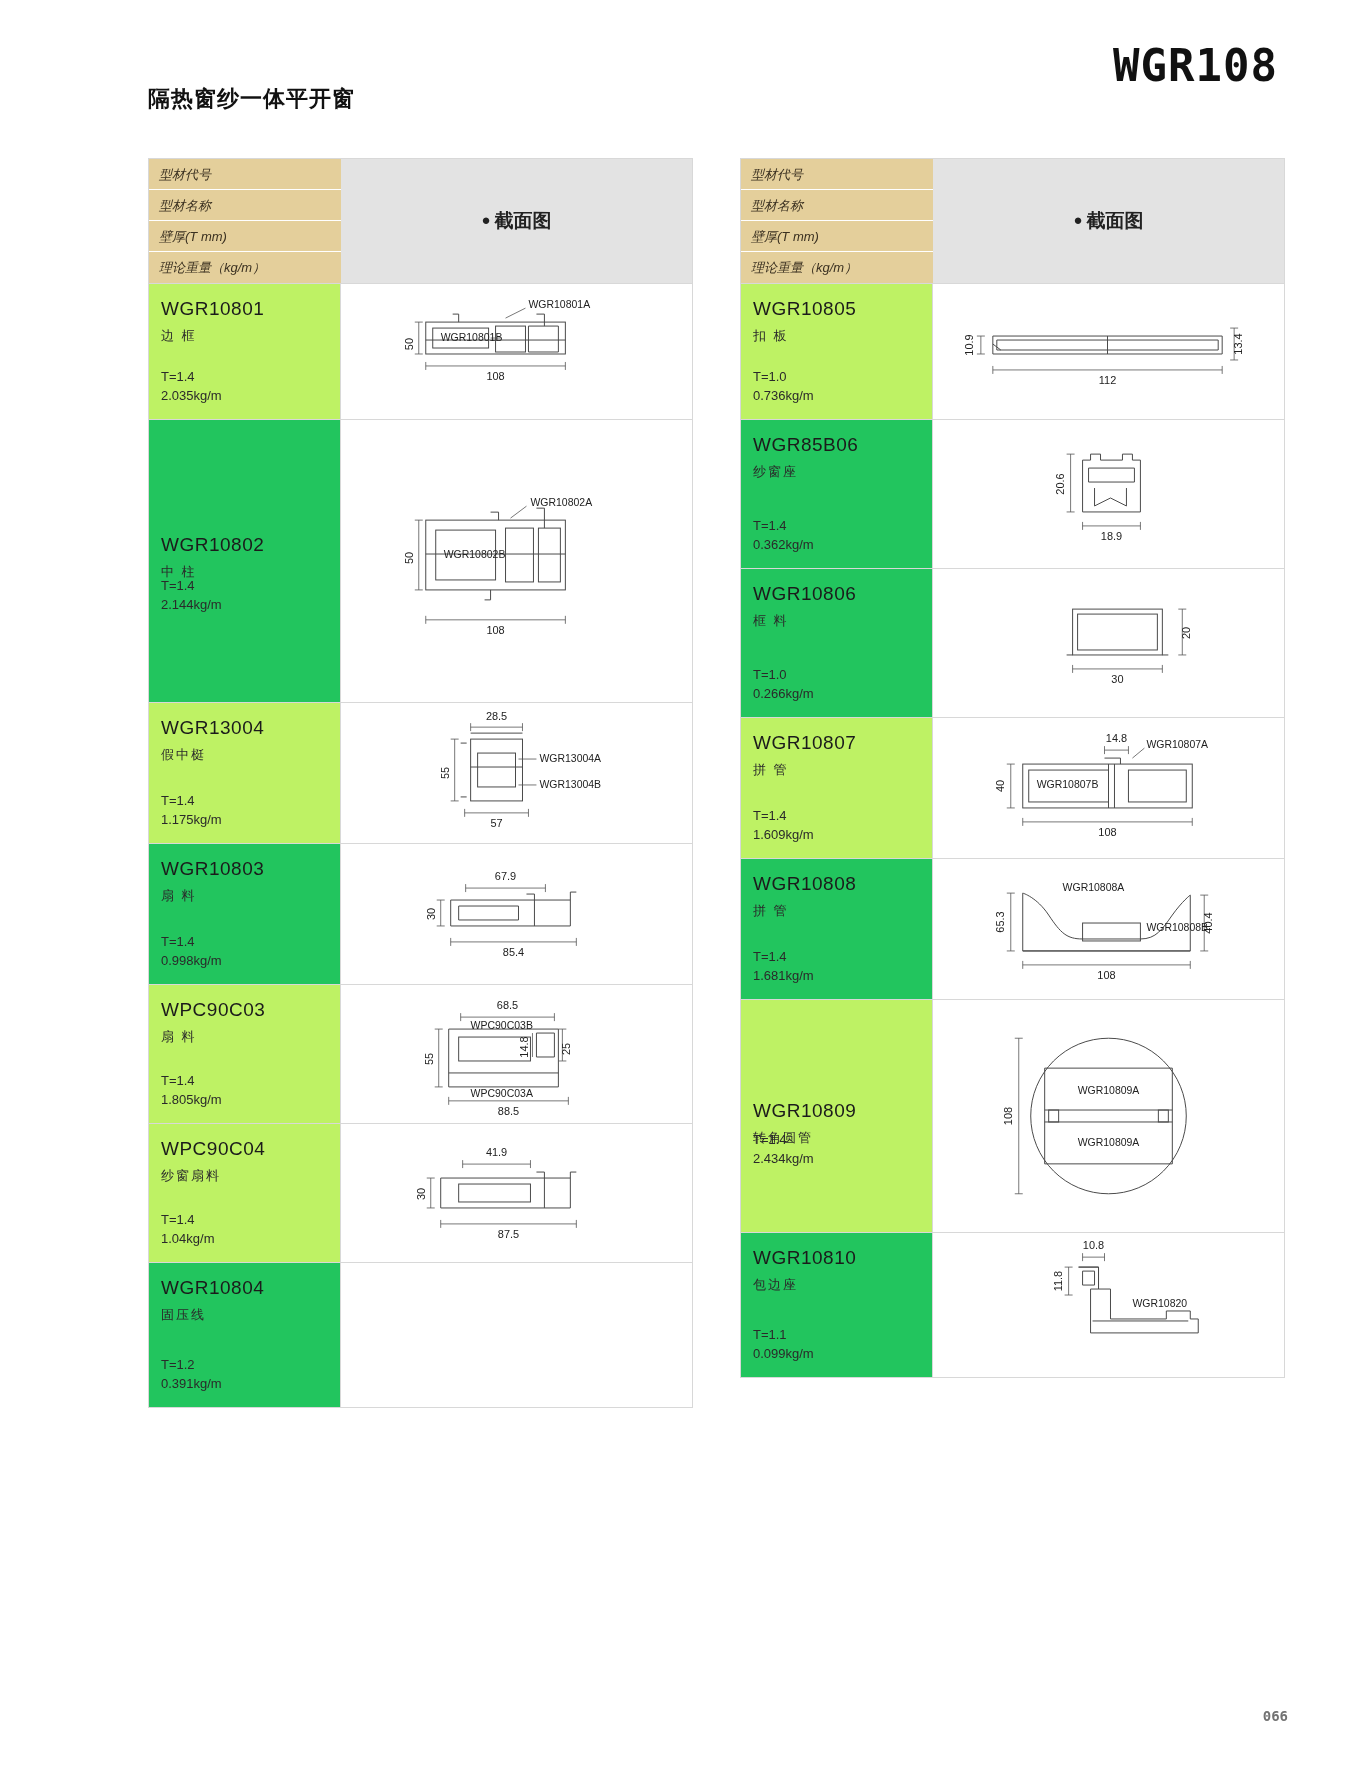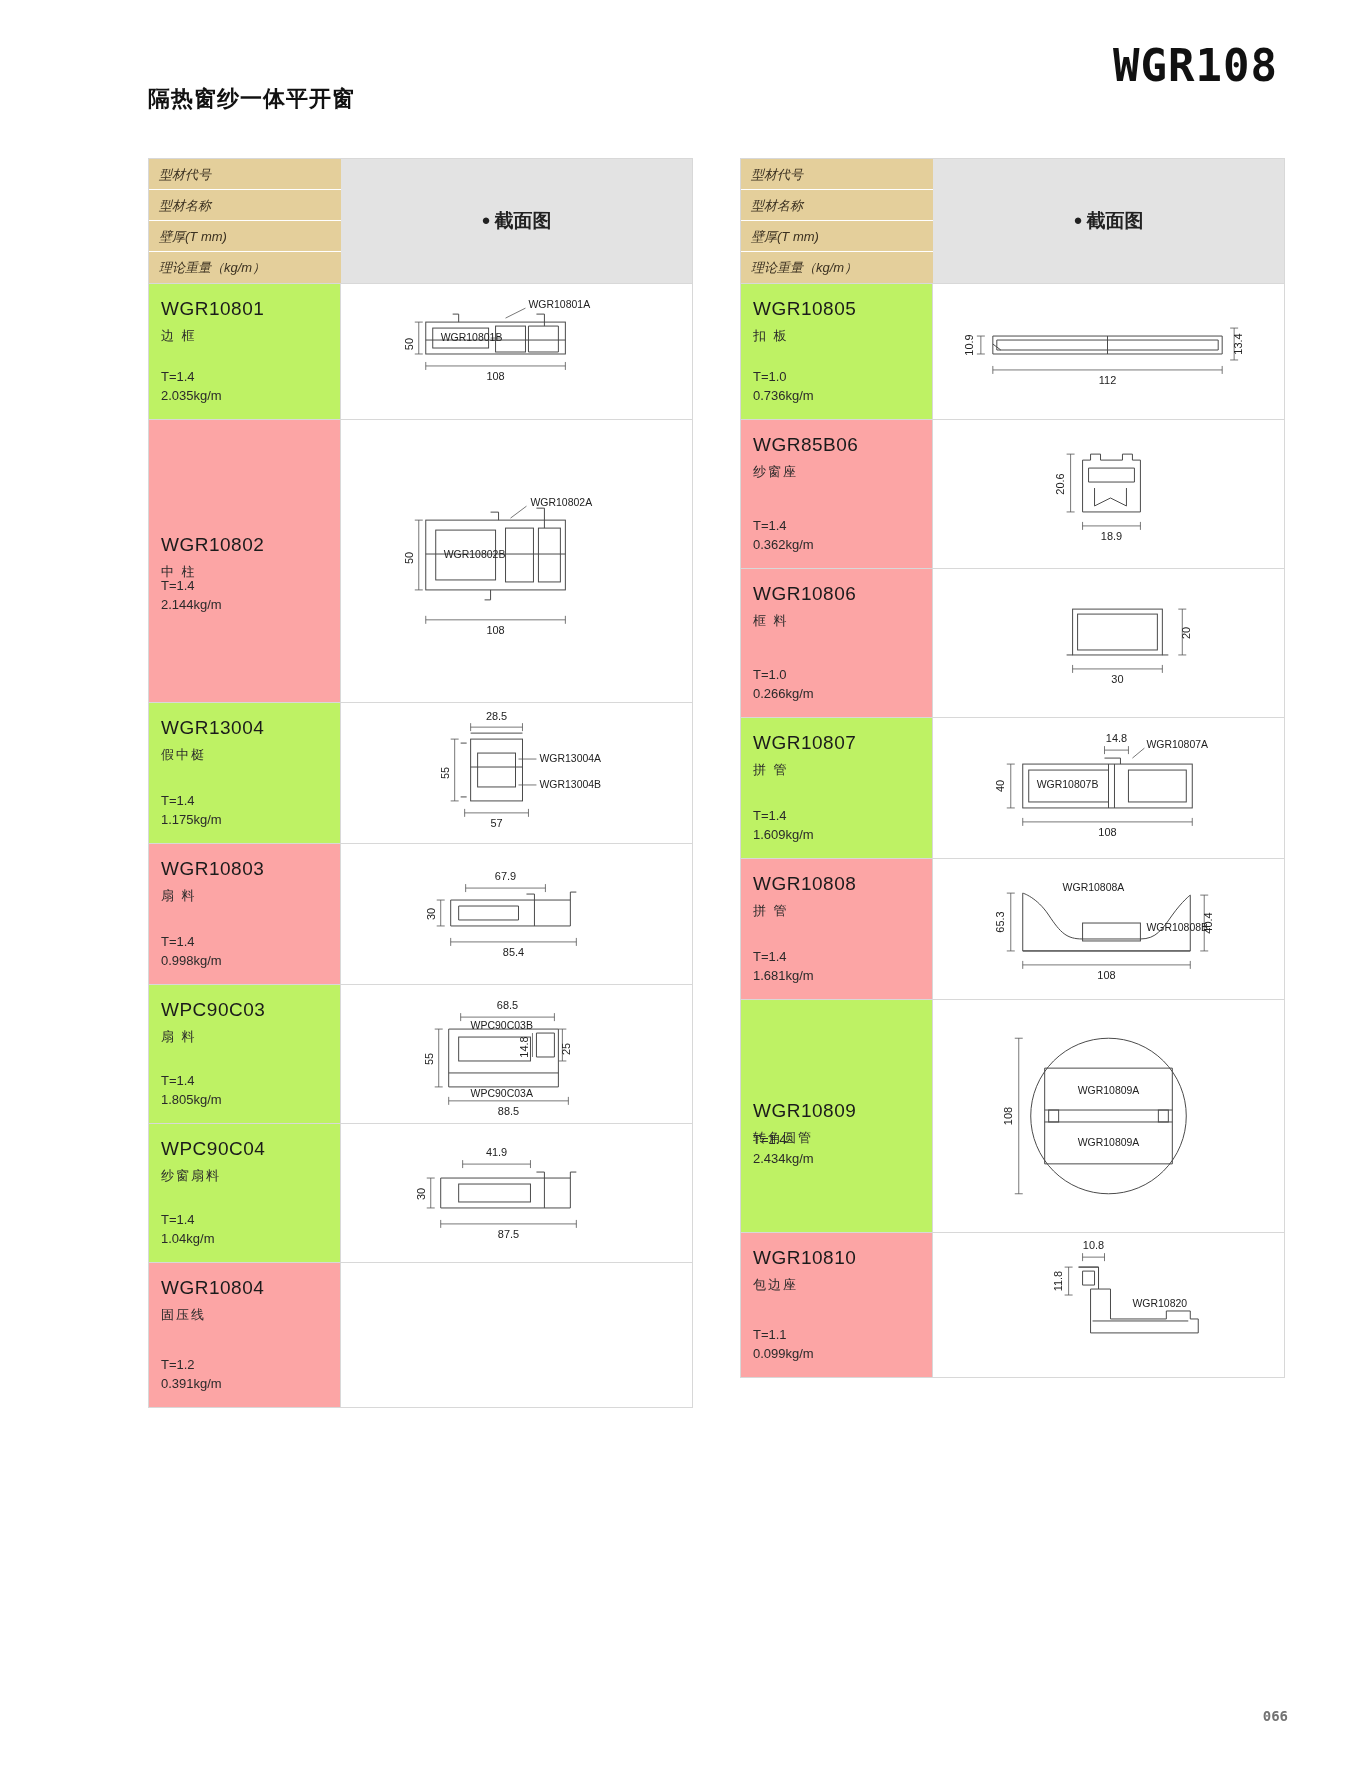--- a/index.html
+++ b/index.html
@@ -40,21 +40,21 @@
   }
   .thead .section .dot{font-size:15px;margin-right:4px;position:relative;top:-2px;}
 
   
   .row{display:flex;border-bottom:1px solid #d8d8d8;}
   .row:last-child{border-bottom:none;}
   .row .info{
     width:192px;box-sizing:border-box;padding:14px 0 10px 12px;
     border-right:1px solid #d8d8d8;position:relative;
   }
-  .row.beige .info{background:#fca5a5;}
+  .row.beige .info{background:#22c55e;}
   .row.white .info{background:#bef264;}
   .info .pname{font-size:19px;letter-spacing:.5px;color:#1b1b1b;margin-bottom:7px;}
   .info .pdesc{font-size:13px;color:#2a2a2a;letter-spacing:2px;}
   .info .pspec{position:absolute;left:12px;bottom:14px;font-size:13px;color:#2a2a2a;line-height:19px;}
   .row .figure{flex:1;position:relative;background:#fff;}
   .row .figure svg{display:block;width:100%;height:100%;}
 
   .footer-page{
     position:absolute;right:70px;bottom:48px;font-size:14px;font-weight:bold;color:#737373;
     font-family:"DejaVu Sans Mono","Liberation Mono",monospace;

